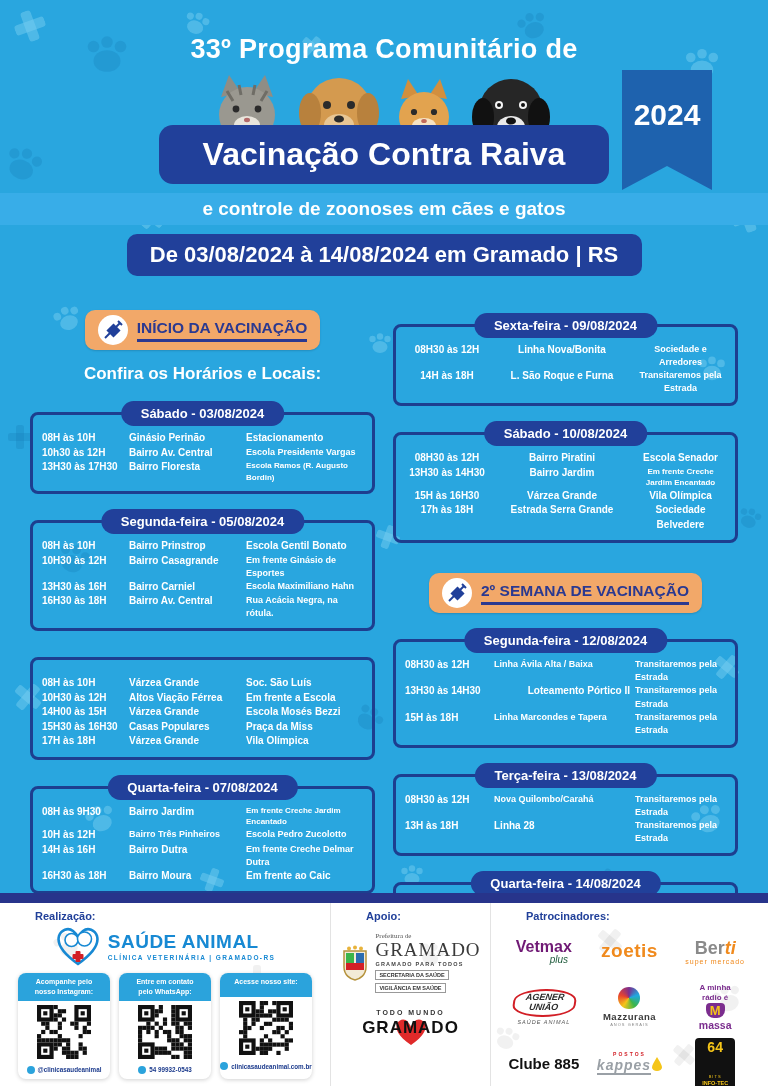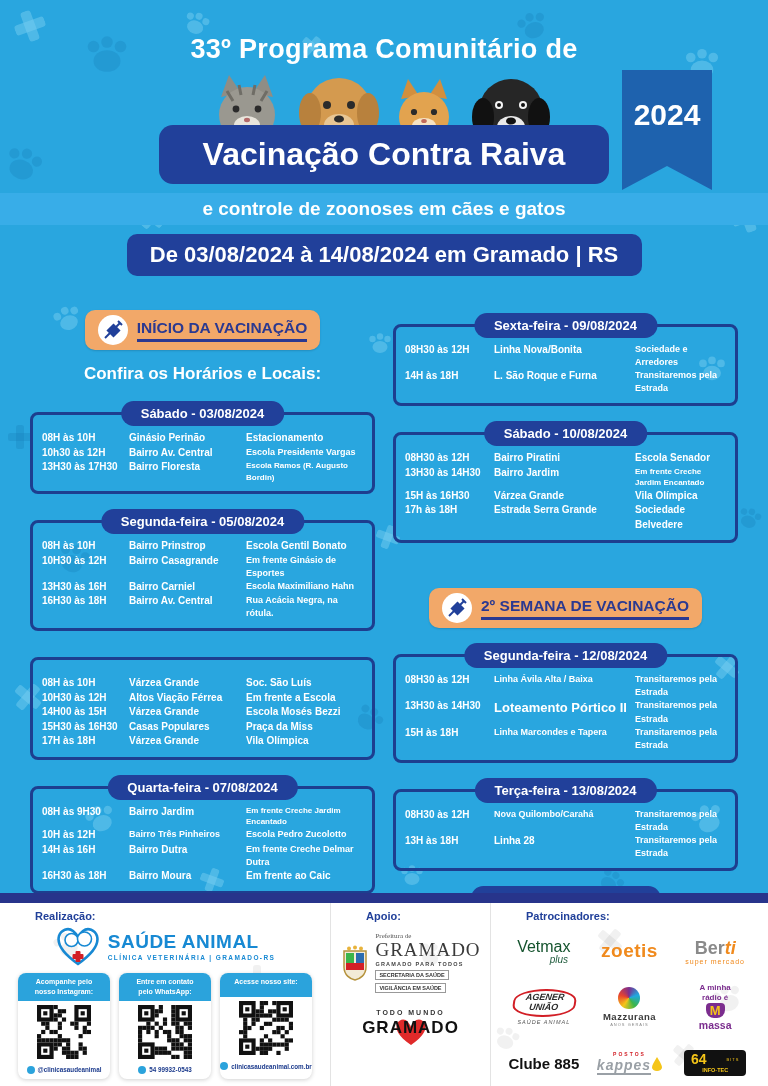--- a/index.html
+++ b/index.html
@@ -87,21 +87,21 @@
   .pref-name { font-size:19px; color:#3a3a3a; font-family:"Liberation Serif", serif; letter-spacing:1px; line-height:1; }
   .pref-tag { font-size:5.5px; font-weight:700; color:#444; letter-spacing:1.2px; margin-top:2px; }
   .pref-box { border:1px solid #999; font-size:5.5px; font-weight:700; color:#333; text-align:center; padding:1px 3px; margin-top:3px; width:max-content; }
   .todo-mundo { margin-top:16px; text-align:center; position:relative; }
   .tm-top { font-size:7px; letter-spacing:2px; color:#333; font-weight:700; }
   .tm-name { position:relative; display:inline-block; font-size:17px; font-weight:800; color:#111; letter-spacing:1px; z-index:1; margin-top:2px; }
   .tm-heart { position:absolute; left:50%; top:8px; transform:translateX(-50%); z-index:0; }
 
   .sponsor-grid { display:grid; grid-template-columns:1fr 1fr 1fr; margin-top:4px; padding:0 10px; row-gap:6px; }
   .sp { height:50px; display:flex; flex-direction:column; align-items:center; justify-content:center; text-align:center; }
-  .sp-vetmax .n { color:#14532d; font-size:16px; font-weight:400; }
+  .sp-vetmax .n { color:#701a75; font-size:16px; font-weight:700; }
   .sp-vetmax .s { color:#1E5B3C; font-size:10px; font-style:italic; margin-left:30px; margin-top:-2px; }
   .sp-zoetis .n { color:#F08A1D; font-size:19px; font-weight:800; letter-spacing:.5px; }
   .sp-berti .n1 { color:#8a8a8a; font-size:18px; font-weight:700; }
   .sp-berti .n2 { color:#F08A1D; font-size:18px; font-weight:700; font-style:italic; }
   .sp-berti .s { color:#F08A1D; font-size:7px; letter-spacing:1px; margin-top:-1px; }
   .sp-agener .oval { border:2px solid #D21F26; border-radius:50% / 42%; padding:2px 10px; transform:skewX(-8deg); }
   .sp-agener .l1 { color:#2b2b2b; font-size:9px; font-weight:800; font-style:italic; line-height:1.1; }
   .sp-agener .s { color:#555; font-size:5.5px; font-style:italic; letter-spacing:1px; margin-top:2px; }
   .sp-mazzurana .spiral { width:22px; height:22px; border-radius:50%; background:conic-gradient(#7B2D8E,#1FA9E0,#3BB54A,#F5C518,#E8432E,#7B2D8E); }
   .sp-mazzurana .n { color:#3a3a3a; font-size:9.5px; font-weight:700; margin-top:2px; letter-spacing:.5px; }
@@ -493,21 +493,21 @@
               <div class="day-row">
                 <span>16H30 às 18H</span>
                 <span>Vila do Sol</span>
                 <span>Estrada Moreira</span>
               </div>
             </div>
           </div>
       </div>
 
       <div class="col col-right">
-        <div style="margin-top:-12px;">
+        <div style="margin-top:-12px;text-align:center;">
             <div class="day-card">
               <div class="day-pill">Sexta-feira - 09/08/2024</div>
               <div class="day-row">
                 <span>08H30 às 12H</span>
                 <span>Linha Nova/Bonita</span>
                 <span style="font-size: 9px;">Sociedade e Arredores</span>
               </div>
               <div class="day-row">
                 <span>14H às 18H</span>
                 <span>L. São Roque e Furna</span>
@@ -532,21 +532,21 @@
                 <span>Vila Olímpica</span>
               </div>
               <div class="day-row">
                 <span>17h às 18H</span>
                 <span>Estrada Serra Grande</span>
                 <span>Sociedade Belvedere</span>
               </div>
             </div>
           </div>
 
-        <div class="week-badge" style="margin-top:45px;">
+        <div class="week-badge" style="margin-top:30px;">
           <span class="badge-circle">
             <svg width="20" height="20" viewBox="0 0 20 20">
               <g stroke="#21409A" stroke-width="2" fill="none">
                 <line x1="2" y1="18" x2="7" y2="13"></line>
                 <rect x="6.5" y="6.5" width="8" height="8" transform="rotate(45 10.5 10.5)" fill="#21409A"></rect>
                 <line x1="13" y1="7" x2="17" y2="3"></line>
                   <line x1="15" y1="1" x2="19" y2="5"></line>
               </g>
             </svg>
           </span>
@@ -556,21 +556,21 @@
         <div>
             <div class="day-card">
               <div class="day-pill">Segunda-feira - 12/08/2024</div>
               <div class="day-row">
                 <span>08H30 às 12H</span>
                 <span style="font-size: 9px;">Linha Ávila Alta / Baixa</span>
                 <span style="font-size: 9px;">Transitaremos pela Estrada</span>
               </div>
               <div class="day-row">
                 <span>13H30 às 14H30</span>
-                <span style="font-size: 13px;">Loteamento Pórtico II</span>
+                <span style="font-size: 10px; text-align: right;">Loteamento Pórtico II</span>
                 <span style="font-size: 9px;">Transitaremos pela Estrada</span>
               </div>
               <div class="day-row">
                 <span>15H às 18H</span>
                 <span style="font-size: 9px;">Linha Marcondes e Tapera</span>
                 <span style="font-size: 9px;">Transitaremos pela Estrada</span>
               </div>
             </div>
             <div class="day-card">
               <div class="day-pill">Terça-feira - 13/08/2024</div>
@@ -999,21 +999,21 @@
             <div class="t">POSTOS</div>
             <div class="row">
               <span class="n">kappes</span>
               <svg width="10" height="14" viewBox="0 0 10 14">
                   <path d="M5 0 C8 5 10 8 10 10.5 A5 3.5 0 0 1 0 10.5 C0 8 2 5 5 0 Z" fill="#F5C518"></path>
                 </svg>
             </div>
           </div>
           <div class="sp sp-infotec">
             <div class="box">
-              <div style="display:flex;align-items:center;gap:20px;">
+              <div style="display:flex;align-items:center;gap:20px;flex-direction:column;">
                 <span class="num">64</span>
                 <span class="bits">BITS</span>
               </div>
               <div class="nm">INFO-TEC</div>
             </div>
           </div>
         </div>
       </div>
     </div>
   </div>

